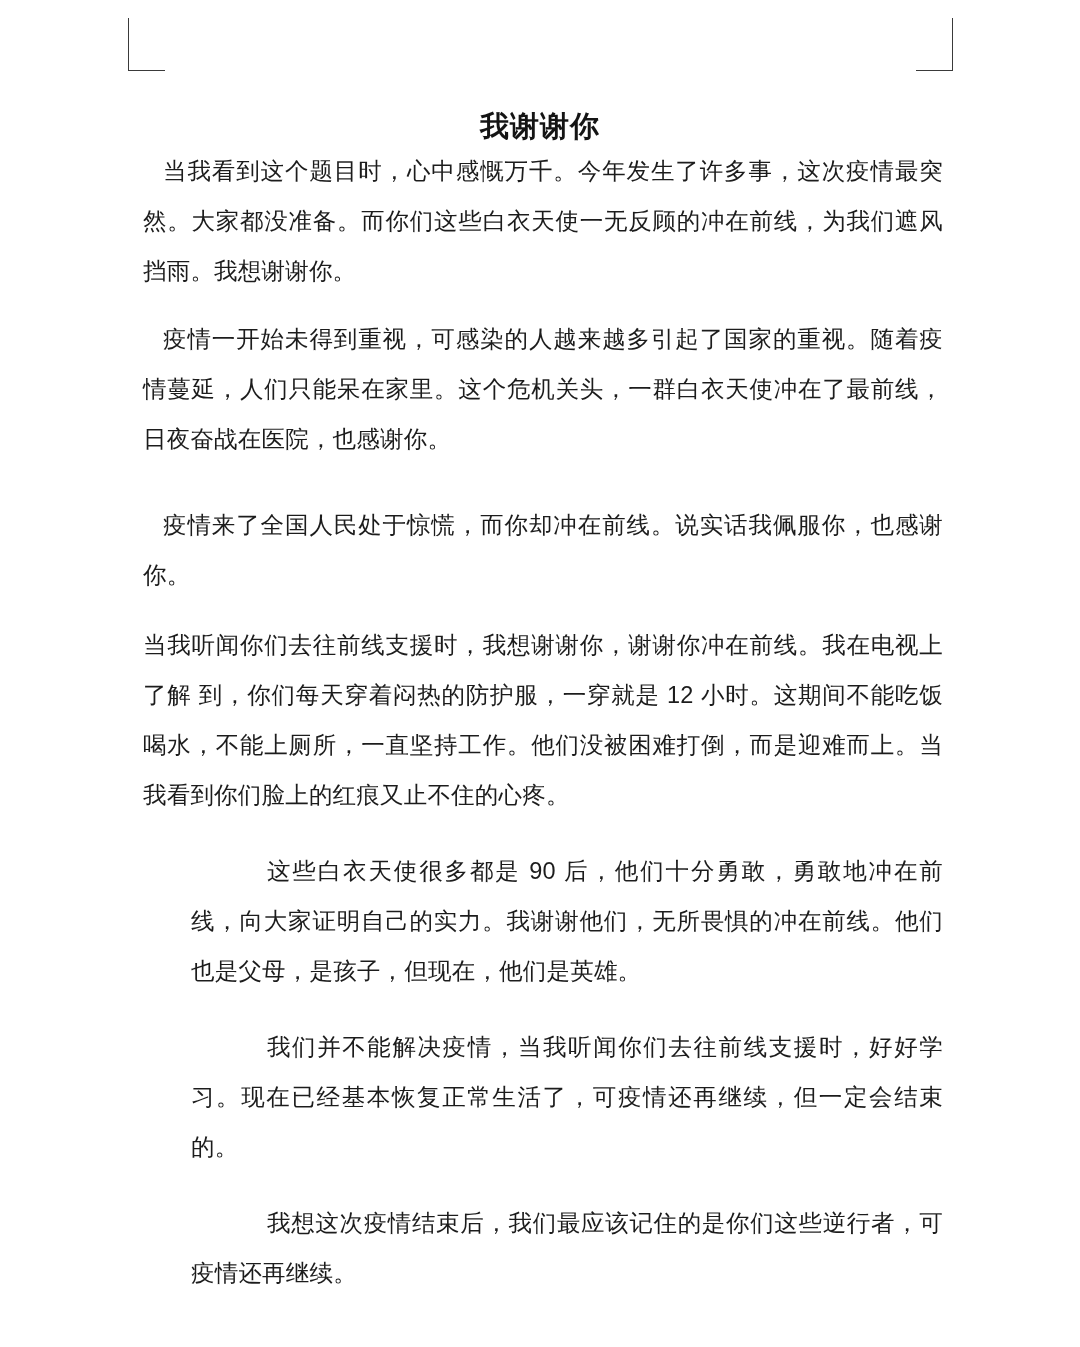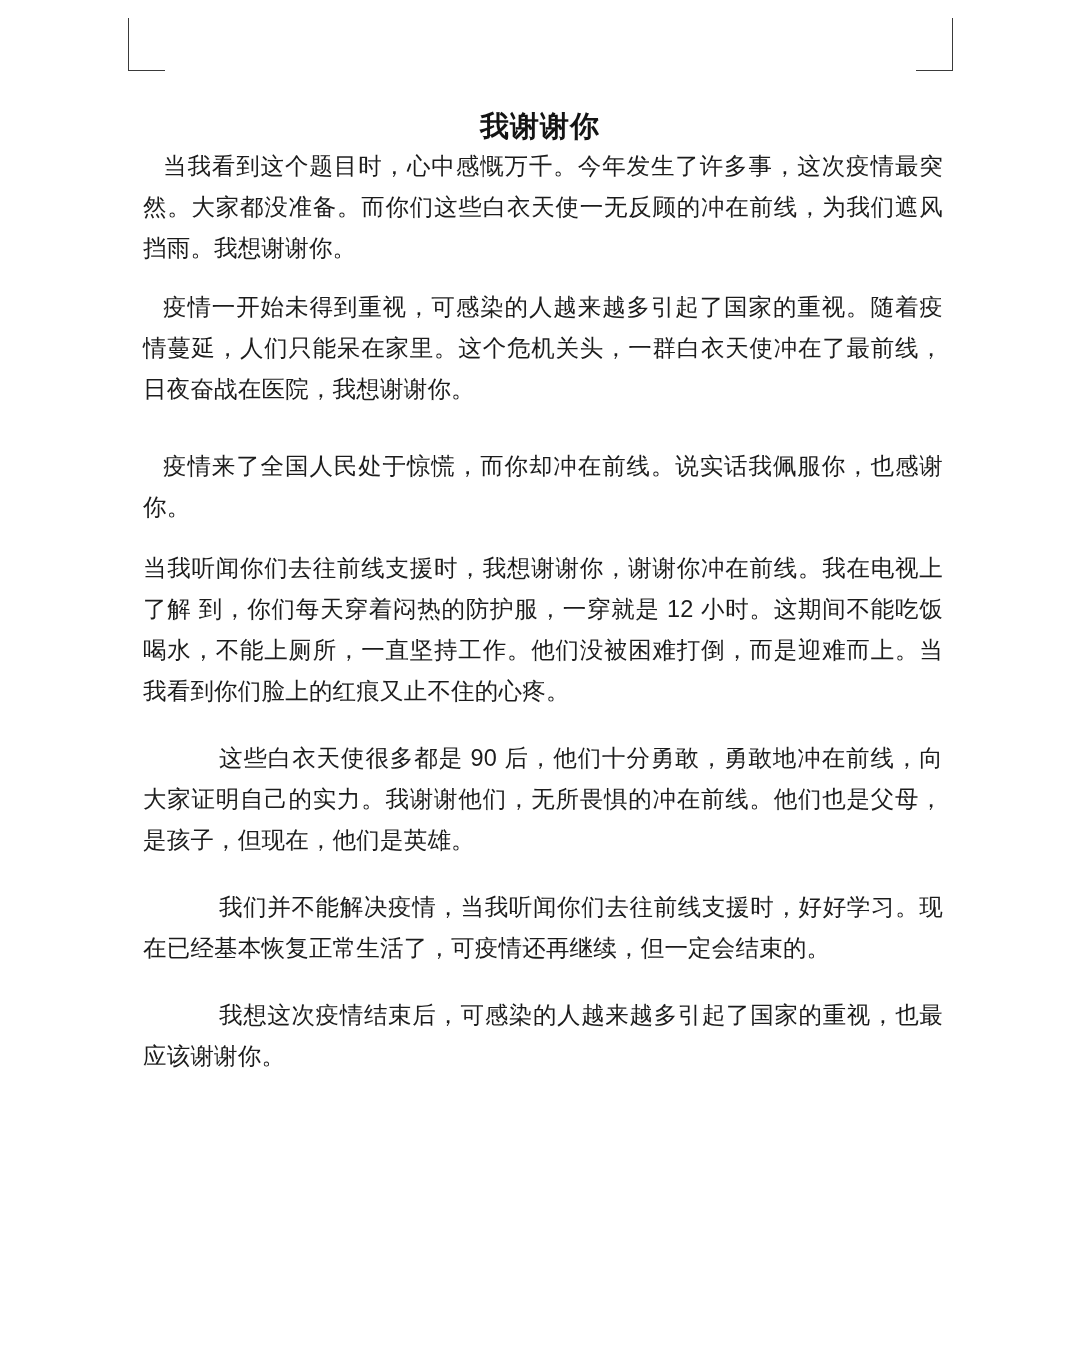--- a/index.html
+++ b/index.html
@@ -64,46 +64,46 @@
   .body-area {
     position: absolute;
     left: 143px;
     top: 146px;
     width: 800px;
   }
 
   p.para {
     margin: 0 0 18px 0;
     font-size: 23.5px;
-    line-height: 41px;
+    line-height: 50px;
     letter-spacing: 0.2px;
     text-align: justify;
     text-justify: inter-character;
     color: #1c1c1c;
     white-space: pre-wrap;
   }
   p.indent-1 { text-indent: 20px; }
   p.indent-2 { text-indent: 0px; margin-top: 20px; }
-  p.indent-big { text-indent: 76px; }
+  p.indent-big { text-indent: 76px; margin-left: 48px; }
   p.tight { margin-bottom: 14px; margin-top: 36px; }
   p.gap-large { margin-bottom: 26px; }
 </style>
 </head>
 <body>
 
 <div class="page">
 
   <div class="mark mark-tl"></div>
   <div class="mark mark-tr"></div>
 
   <h1 class="doc-title">我谢谢你</h1>
 
   <div class="body-area">
     <p class="para indent-1">当我看到这个题目时，心中感慨万千。今年发生了许多事，这次疫情最突然。大家都没准备。而你们这些白衣天使一无反顾的冲在前线，为我们遮风挡雨。我想谢谢你。</p>
-    <p class="para indent-1">疫情一开始未得到重视，可感染的人越来越多引起了国家的重视。随着疫情蔓延，人们只能呆在家里。这个危机关头，一群白衣天使冲在了最前线，日夜奋战在医院，我想谢谢你。</p>
+    <p class="para indent-1">疫情一开始未得到重视，可感染的人越来越多引起了国家的重视。随着疫情蔓延，人们只能呆在家里。这个危机关头，一群白衣天使冲在了最前线，日夜奋战在医院，也感谢你。</p>
     <p class="para indent-1 tight">疫情来了全国人民处于惊慌，而你却冲在前线。说实话我佩服你，也感谢你。</p>
     <p class="para indent-2 gap-large">当我听闻你们去往前线支援时，我想谢谢你，谢谢你冲在前线。我在电视上了解 到，你们每天穿着闷热的防护服，一穿就是 12 小时。这期间不能吃饭喝水，不能上厕所，一直坚持工作。他们没被困难打倒，而是迎难而上。当我看到你们脸上的红痕又止不住的心疼。</p>
     <p class="para indent-big gap-large">这些白衣天使很多都是 90 后，他们十分勇敢，勇敢地冲在前线，向大家证明自己的实力。我谢谢他们，无所畏惧的冲在前线。他们也是父母，是孩子，但现在，他们是英雄。</p>
     <p class="para indent-big gap-large">我们并不能解决疫情，当我听闻你们去往前线支援时，好好学习。现在已经基本恢复正常生活了，可疫情还再继续，但一定会结束的。</p>
-    <p class="para indent-big">我想这次疫情结束后，可感染的人越来越多引起了国家的重视，也最应该谢谢你。</p>
+    <p class="para indent-big">我想这次疫情结束后，我们最应该记住的是你们这些逆行者，可疫情还再继续。</p>
   </div>
 
 </div>
 
 </body></html>

